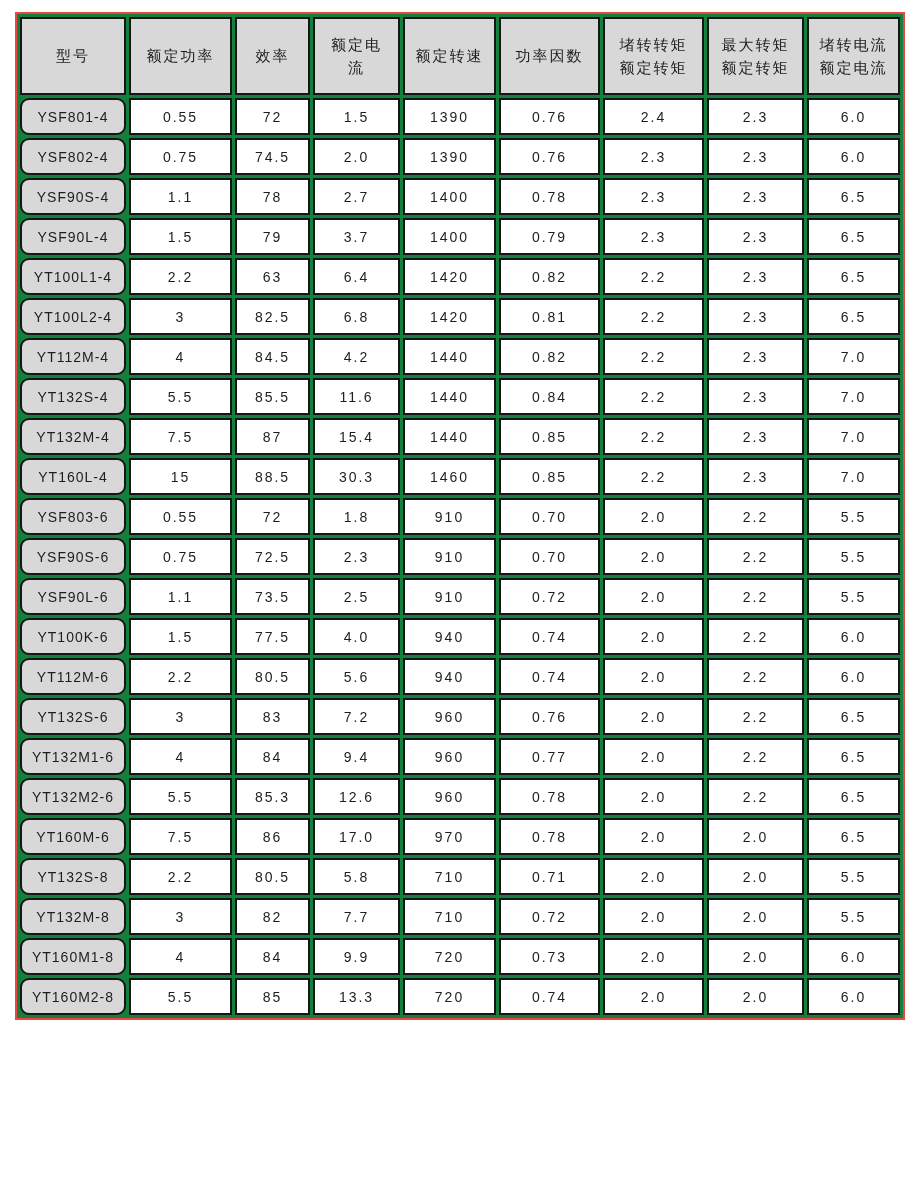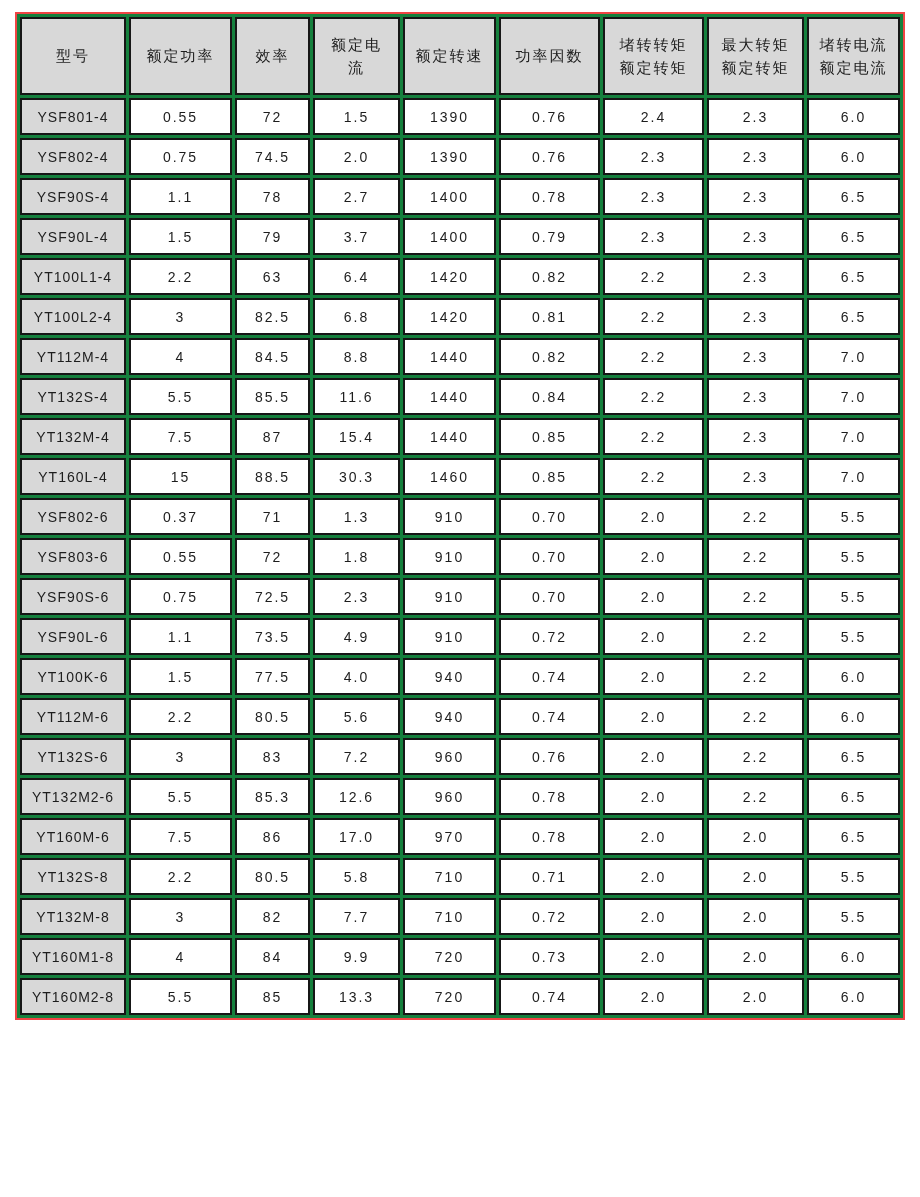--- a/index.html
+++ b/index.html
@@ -42,20 +42,21 @@
   .spec td {
     background: #ffffff;
     height: 33px;
     font-size: 14px;
     letter-spacing: 2px;
     padding: 0 2px;
   }
   .spec td.model {
     background: #d8d8d8;
     letter-spacing: 1px;
+    border-radius: 9px;
   }
 </style>
 </head>
 <body>
 
 <table class="spec">
   <colgroup>
     <col style="width:106px">
     <col style="width:103px">
     <col style="width:75px">
@@ -147,21 +148,21 @@
         <td>1420</td>
         <td>0.81</td>
         <td>2.2</td>
         <td>2.3</td>
         <td>6.5</td>
       </tr>
       <tr>
         <td class="model">YT112M-4</td>
         <td>4</td>
         <td>84.5</td>
-        <td>8.8</td>
+        <td>4.2</td>
         <td>1440</td>
         <td>0.82</td>
         <td>2.2</td>
         <td>2.3</td>
         <td>7.0</td>
       </tr>
       <tr>
         <td class="model">YT132S-4</td>
         <td>5.5</td>
         <td>85.5</td>
@@ -188,31 +189,20 @@
         <td>15</td>
         <td>88.5</td>
         <td>30.3</td>
         <td>1460</td>
         <td>0.85</td>
         <td>2.2</td>
         <td>2.3</td>
         <td>7.0</td>
       </tr>
       <tr>
-        <td class="model">YSF802-6</td>
-        <td>0.37</td>
-        <td>71</td>
-        <td>1.3</td>
-        <td>910</td>
-        <td>0.70</td>
-        <td>2.0</td>
-        <td>2.2</td>
-        <td>5.5</td>
-      </tr>
-      <tr>
         <td class="model">YSF803-6</td>
         <td>0.55</td>
         <td>72</td>
         <td>1.8</td>
         <td>910</td>
         <td>0.70</td>
         <td>2.0</td>
         <td>2.2</td>
         <td>5.5</td>
       </tr>
@@ -224,21 +214,21 @@
         <td>910</td>
         <td>0.70</td>
         <td>2.0</td>
         <td>2.2</td>
         <td>5.5</td>
       </tr>
       <tr>
         <td class="model">YSF90L-6</td>
         <td>1.1</td>
         <td>73.5</td>
-        <td>4.9</td>
+        <td>2.5</td>
         <td>910</td>
         <td>0.72</td>
         <td>2.0</td>
         <td>2.2</td>
         <td>5.5</td>
       </tr>
       <tr>
         <td class="model">YT100K-6</td>
         <td>1.5</td>
         <td>77.5</td>
@@ -265,20 +255,31 @@
         <td>3</td>
         <td>83</td>
         <td>7.2</td>
         <td>960</td>
         <td>0.76</td>
         <td>2.0</td>
         <td>2.2</td>
         <td>6.5</td>
       </tr>
       <tr>
+        <td class="model">YT132M1-6</td>
+        <td>4</td>
+        <td>84</td>
+        <td>9.4</td>
+        <td>960</td>
+        <td>0.77</td>
+        <td>2.0</td>
+        <td>2.2</td>
+        <td>6.5</td>
+      </tr>
+      <tr>
         <td class="model">YT132M2-6</td>
         <td>5.5</td>
         <td>85.3</td>
         <td>12.6</td>
         <td>960</td>
         <td>0.78</td>
         <td>2.0</td>
         <td>2.2</td>
         <td>6.5</td>
       </tr>

